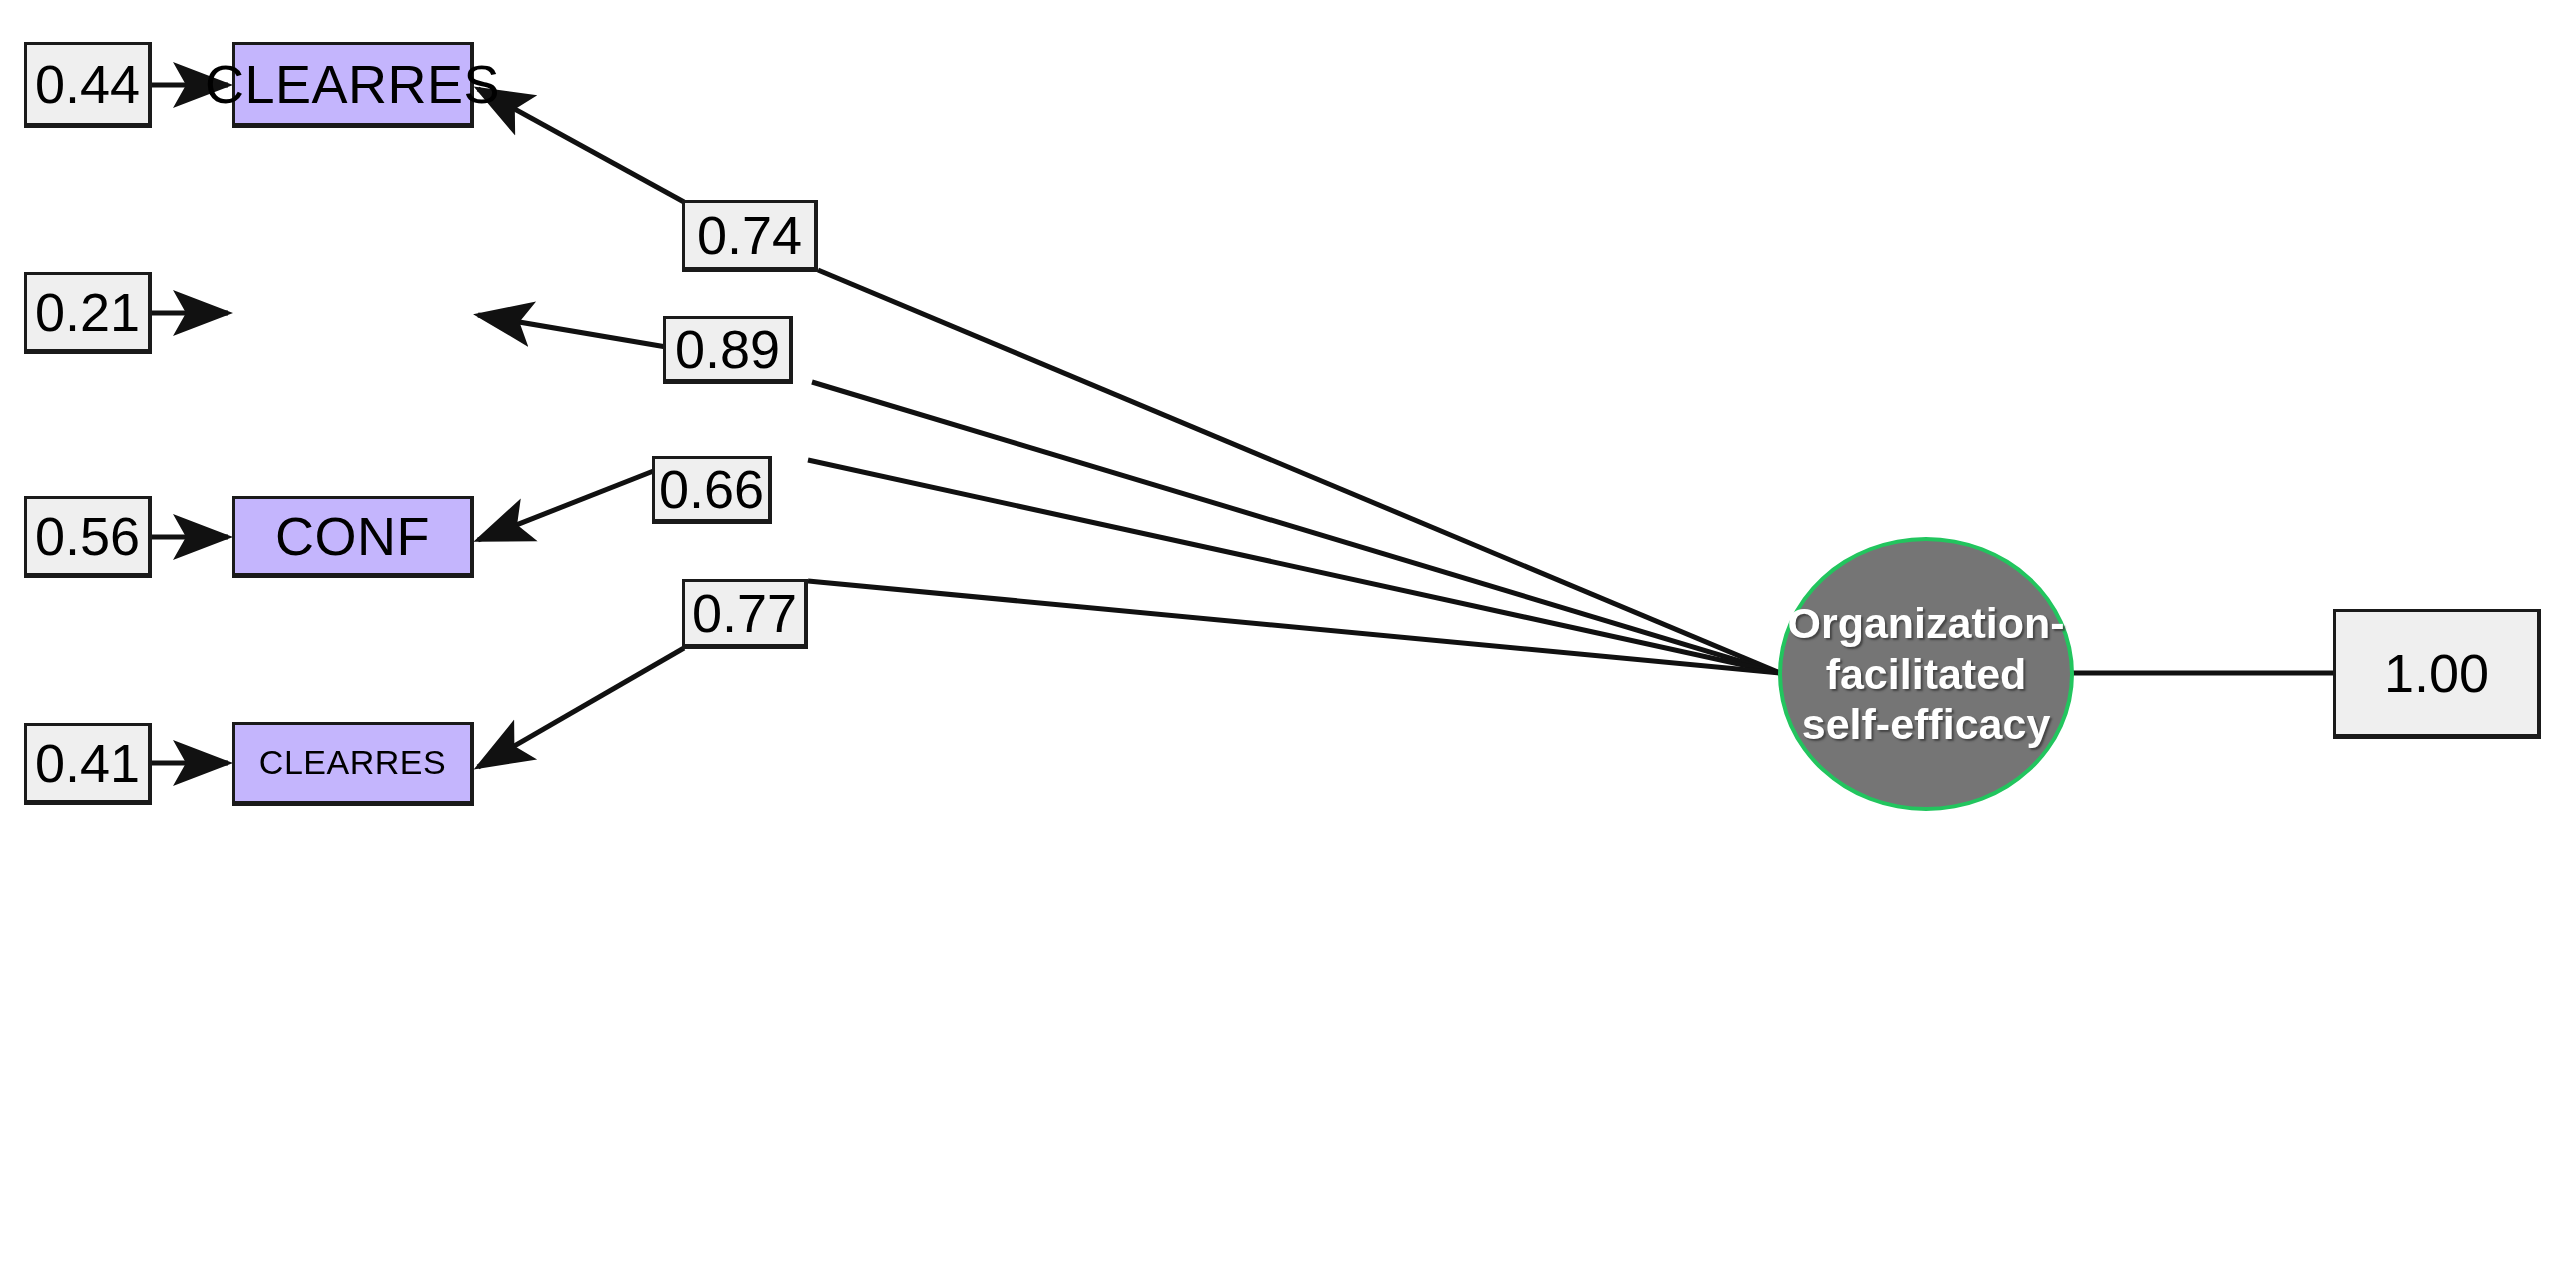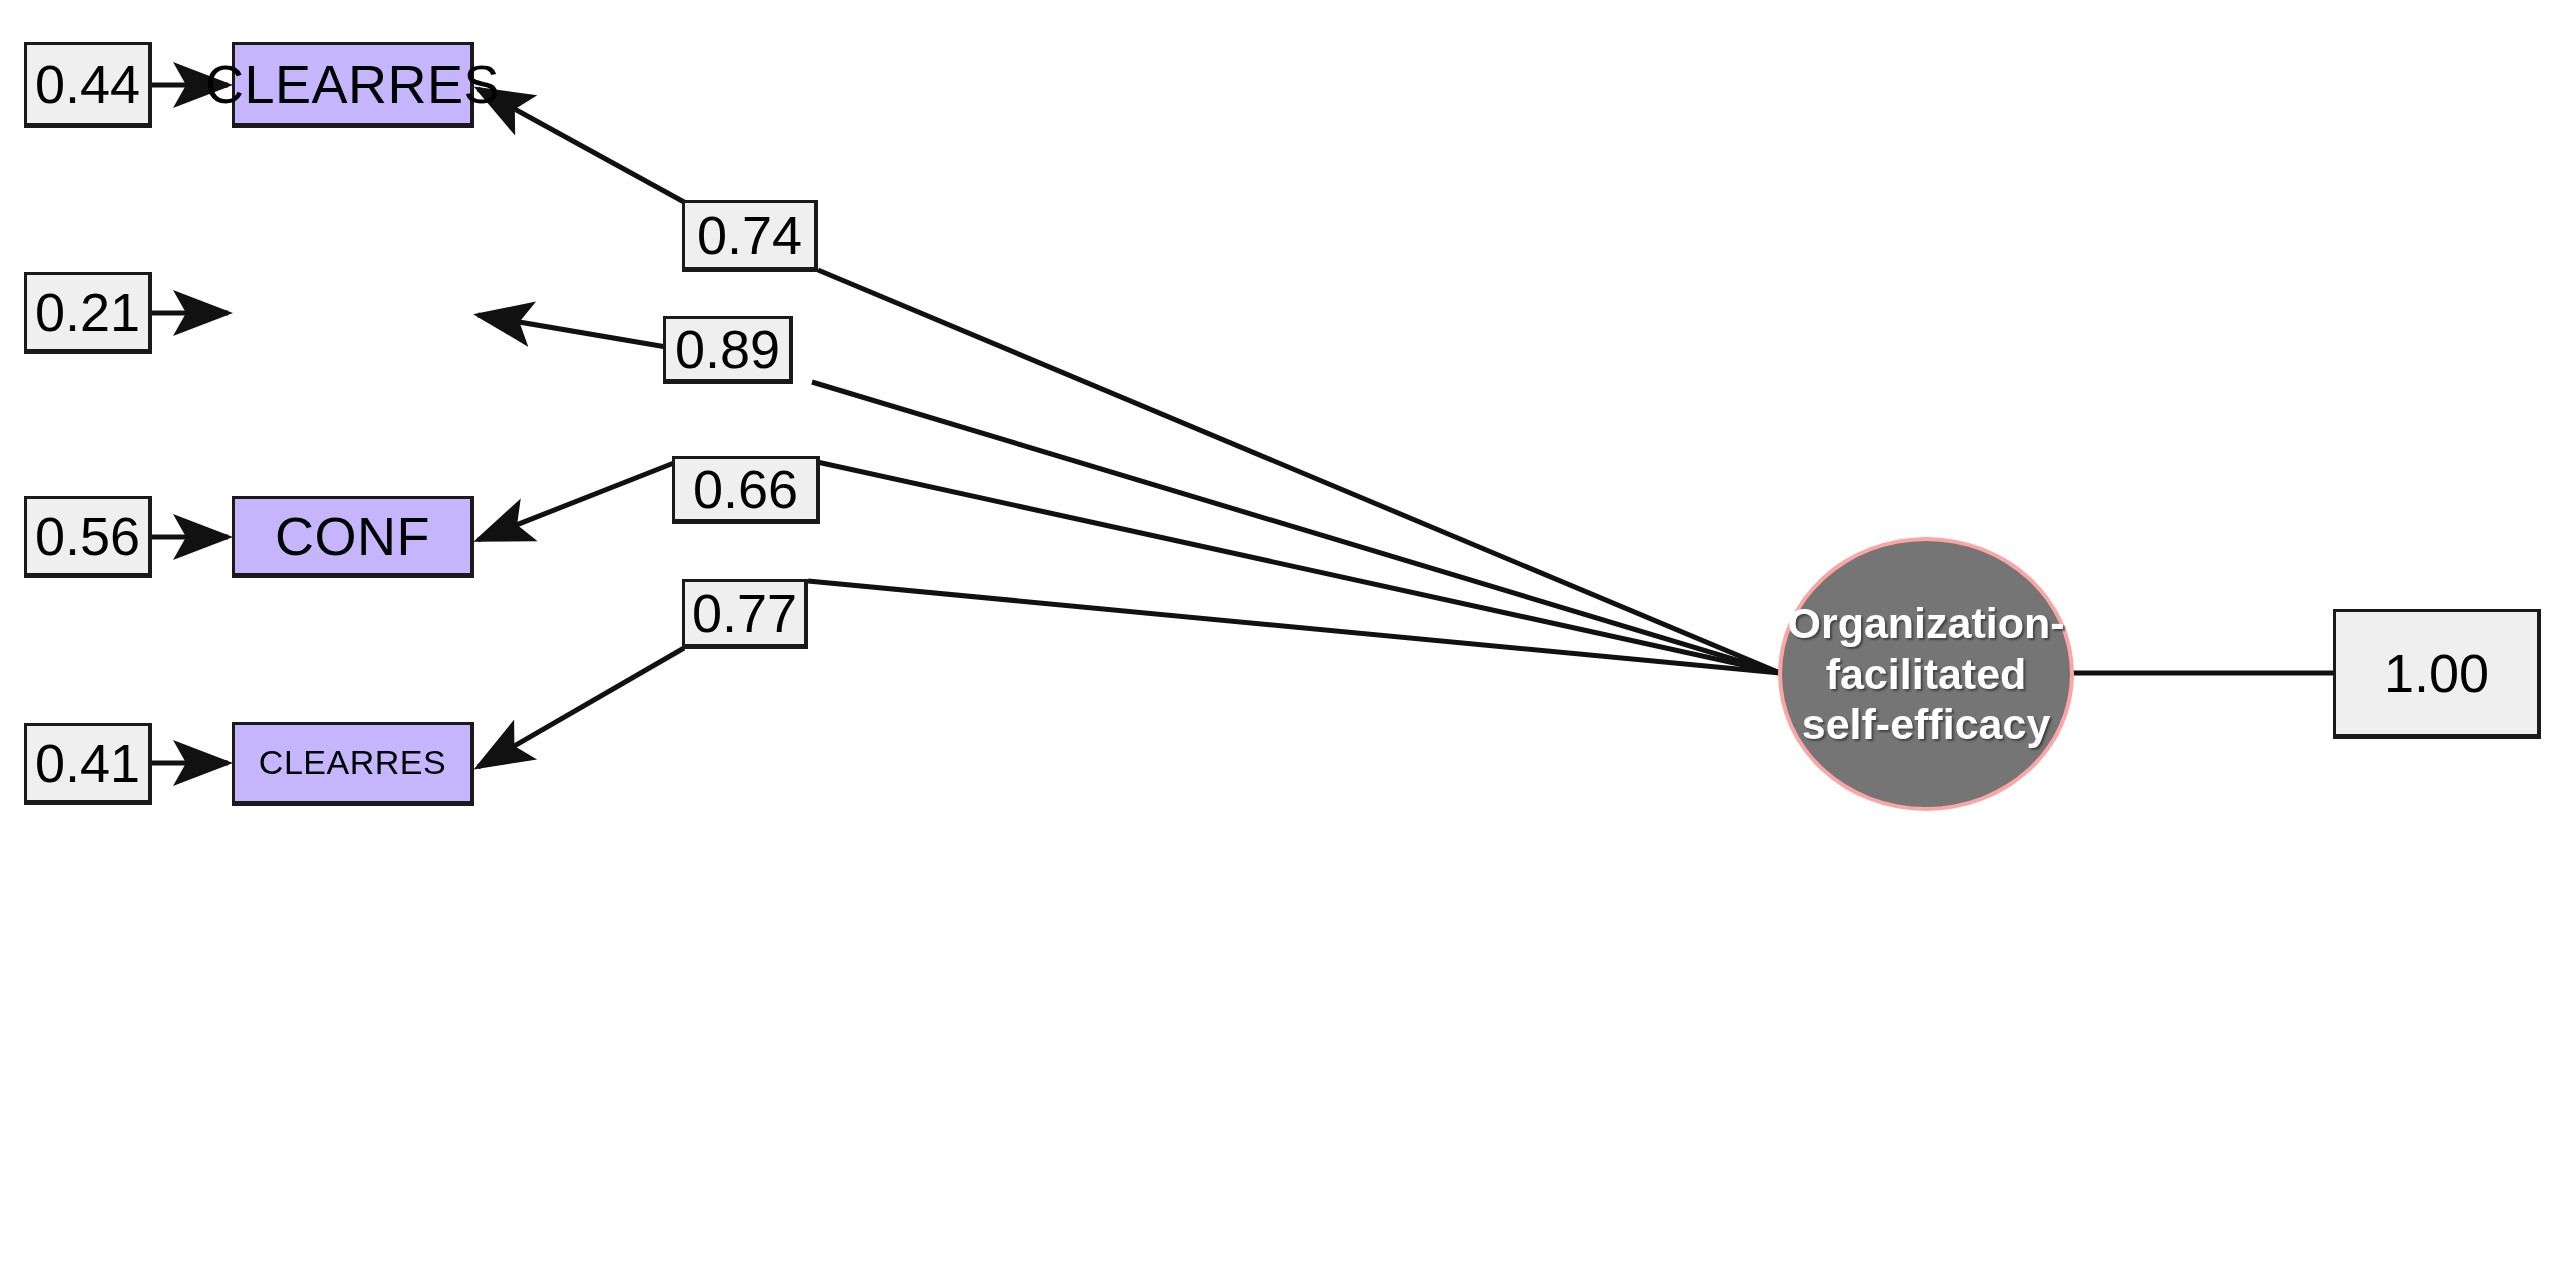--- a/index.html
+++ b/index.html
@@ -40,21 +40,21 @@
     letter-spacing:.5px;
   }
   .ibox.small{font-size:34px;}
 
   
   .latent{
     position:absolute;
     box-sizing:border-box;
     display:flex;align-items:center;justify-content:center;
     background:#757575;
-    border:4px solid #fca5a5;
+    border:4px solid #22c55e;
     border-radius:50%;
     color:#ffffff;
     font-weight:bold;
     font-size:43px;
     line-height:1.18;
     text-align:center;
     text-shadow:2px 2px 2px rgba(60,60,60,.85);
     padding:0 18px;
   }
 </style>
@@ -98,21 +98,21 @@
   <div class="node vbox" style="left:24px;top:240px;width:128px;height:82px;">0.21</div>
   <div class="node vbox" style="left:24px;top:464px;width:128px;height:82px;">0.56</div>
   <div class="node vbox" style="left:24px;top:691px;width:128px;height:82px;">0.41</div>
 
   <div class="node ibox" style="left:232px;top:10px;width:242px;height:86px;">CLEARRES</div>
   <div class="node ibox" style="left:232px;top:464px;width:242px;height:82px;">CONF</div>
   <div class="node ibox small" style="left:232px;top:690px;width:242px;height:84px;">CLEARRES</div>
 
   <div class="node vbox" style="left:682px;top:168px;width:136px;height:72px;">0.74</div>
   <div class="node vbox" style="left:663px;top:284px;width:130px;height:68px;">0.89</div>
-  <div class="node vbox" style="left:672px;top:424px;width:148px;height:68px;">0.66</div>
+  <div class="node vbox" style="left:652px;top:424px;width:120px;height:68px;">0.66</div>
   <div class="node vbox" style="left:682px;top:547px;width:126px;height:70px;">0.77</div>
 
   <div class="latent" style="left:1778px;top:505px;width:296px;height:274px;">
     <span>Organization-facilitated self-efficacy</span>
   </div>
 
   <div class="node vbox" style="left:2333px;top:577px;width:208px;height:130px;">1.00</div>
 
 </div>
 

